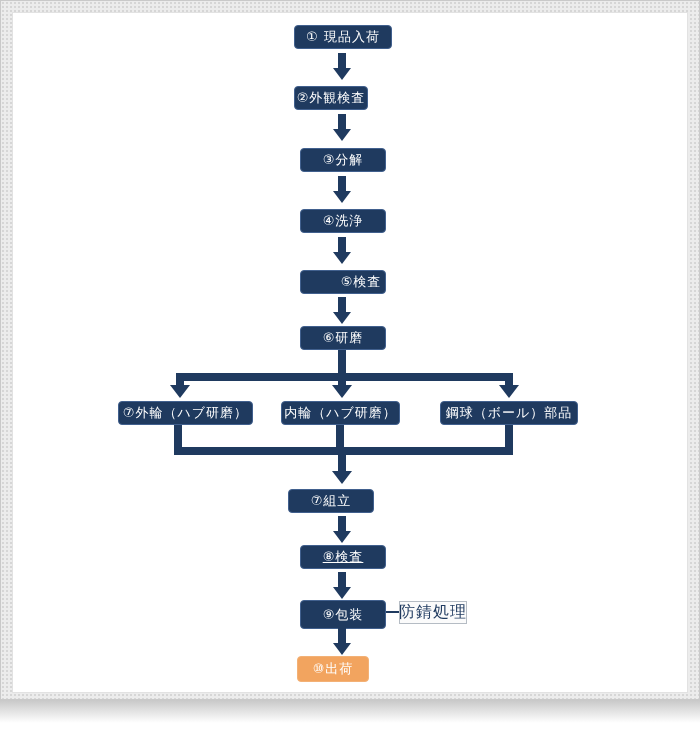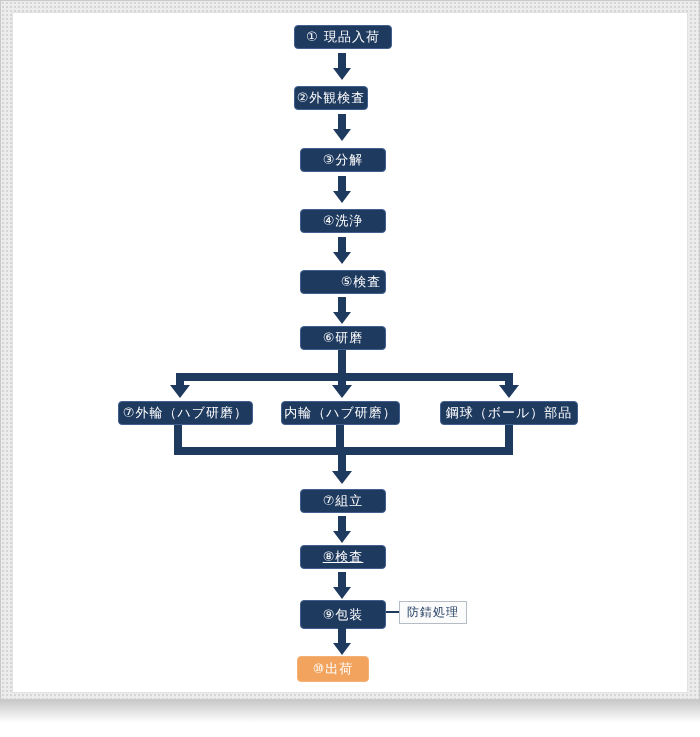--- a/index.html
+++ b/index.html
@@ -30,21 +30,21 @@
     font-size:13px;letter-spacing:1px;white-space:nowrap;
   }
   .obox{
     background:var(--box-orange,#f2a45f);
     border-color:#f3b176;
   }
   .sidebox{
     position:absolute;display:flex;align-items:center;justify-content:center;
     background:var(--side-note-bg,#fbfbfb);color:var(--box-navy,#1f3a5f);
     border:1px solid var(--side-note-border,#b5bcc4);box-sizing:border-box;
-    font-size:12px;letter-spacing:1px;white-space:nowrap;
+    font-size:16px;letter-spacing:1px;white-space:nowrap;
   }
   .rect{position:absolute;background:var(--arrow-navy,#1f3a5f);}
   .varrow{position:absolute;width:18px;}
   .varrow .shaft{position:absolute;left:5px;top:0;width:8px;background:var(--arrow-navy,#1f3a5f);}
   .varrow .head{
     position:absolute;left:0;width:0;height:0;
     border-left:9px solid transparent;border-right:9px solid transparent;
     border-top:12px solid var(--arrow-navy,#1f3a5f);
   }
   .bhead{
@@ -103,21 +103,21 @@
 <div class="nbox" style="left:281px;top:401px;width:119px;height:24px;">内輪（ハブ研磨）</div>
 <div class="nbox" style="left:440px;top:401px;width:138px;height:24px;">鋼球（ボール）部品</div>
 
 <div class="rect" style="left:174px;top:425px;width:8px;height:30px;"></div>
 <div class="rect" style="left:336px;top:425px;width:8px;height:30px;"></div>
 <div class="rect" style="left:505px;top:425px;width:8px;height:30px;"></div>
 <div class="rect" style="left:174px;top:447px;width:339px;height:8px;"></div>
 <div class="rect" style="left:338px;top:455px;width:8px;height:17px;"></div>
 <div class="bhead" style="left:332px;top:471px;"></div>
 
-<div class="nbox" style="left:300px;top:489px;width:86px;height:24px;">⑦組立</div>
+<div class="nbox" style="left:288px;top:489px;width:86px;height:24px;">⑦組立</div>
 <div class="varrow" style="left:333px;top:516px;">
     <div class="shaft" style="height:16px;"></div>
     <div class="head" style="top:15px;"></div>
   </div>
 
 <div class="nbox" style="left:300px;top:545px;width:86px;height:24px;text-decoration:underline;">⑧検査</div>
 <div class="varrow" style="left:333px;top:572px;">
     <div class="shaft" style="height:16px;"></div>
     <div class="head" style="top:15px;"></div>
   </div>

